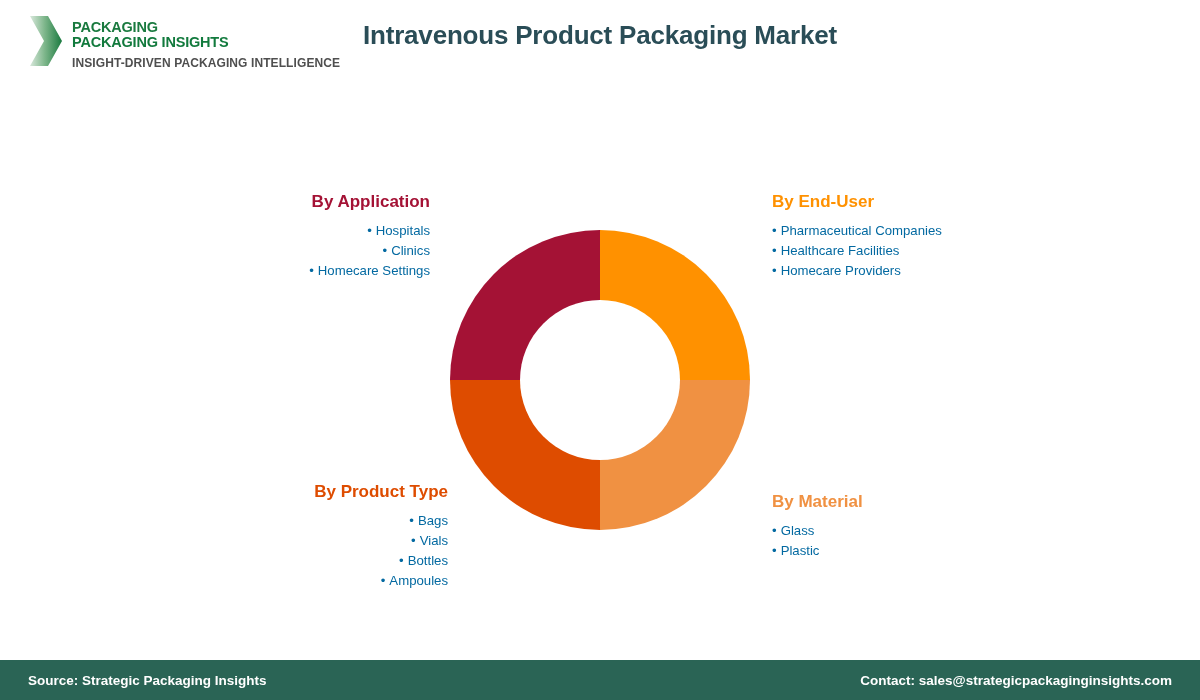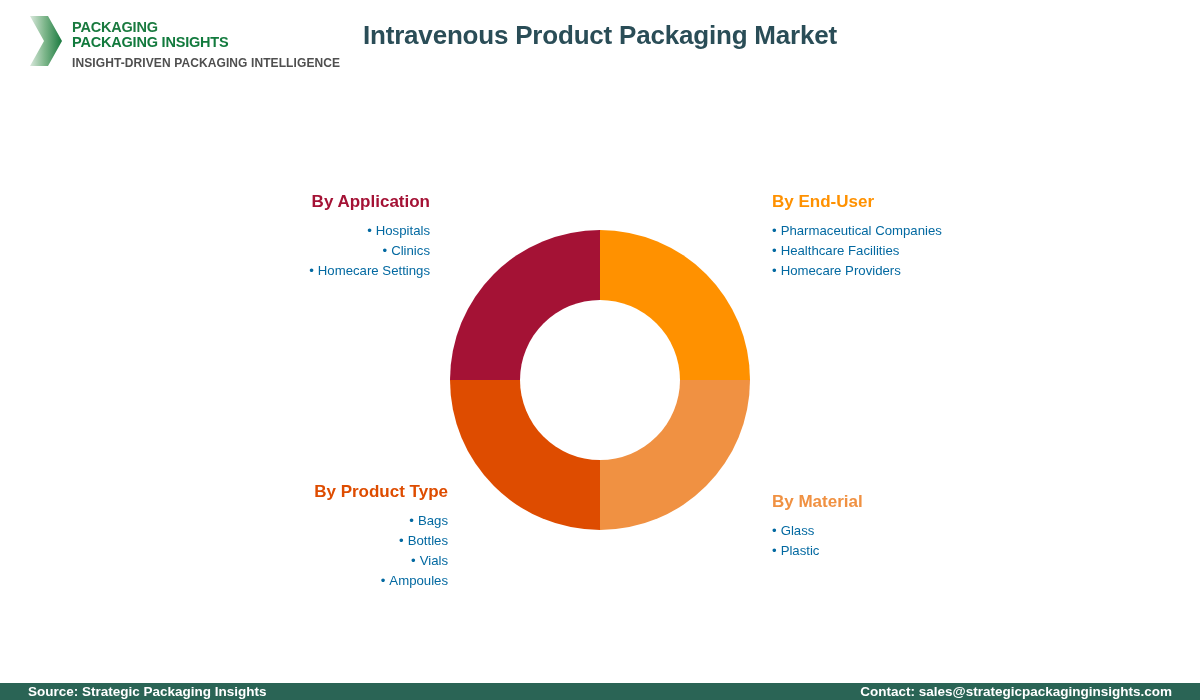--- a/index.html
+++ b/index.html
@@ -106,21 +106,21 @@
   #seg-enduser     { left: 772px;  top: 192px; width: 260px; }
   #seg-producttype { left: 218px;  top: 482px; width: 230px; }
   #seg-material    { left: 772px;  top: 492px; width: 260px; }
 
   
   .footer {
     position: absolute;
     left: 0;
     bottom: 0;
     width: 1200px;
-    height: 17px;
+    height: 40px;
     background: #2a6455;
     display: flex;
     align-items: center;
     justify-content: space-between;
     box-sizing: border-box;
     padding: 0 28px;
   }
   .footer-text {
     color: #ffffff;
     font-size: 13.5px;
@@ -181,22 +181,22 @@
     <li><span class="bullet">•</span><span>Pharmaceutical Companies</span></li>
     <li><span class="bullet">•</span><span>Healthcare Facilities</span></li>
     <li><span class="bullet">•</span><span>Homecare Providers</span></li>
   </ul>
 </div>
 
 <div class="seg seg-left" id="seg-producttype">
   <div class="seg-title" style="color:#de4c00">By Product Type</div>
   <ul class="seg-list">
     <li><span class="bullet">•</span><span>Bags</span></li>
+    <li><span class="bullet">•</span><span>Vials</span></li>
     <li><span class="bullet">•</span><span>Bottles</span></li>
-    <li><span class="bullet">•</span><span>Vials</span></li>
     <li><span class="bullet">•</span><span>Ampoules</span></li>
   </ul>
 </div>
 
 <div class="seg seg-right" id="seg-material">
   <div class="seg-title" style="color:#f09142">By Material</div>
   <ul class="seg-list">
     <li><span class="bullet">•</span><span>Glass</span></li>
     <li><span class="bullet">•</span><span>Plastic</span></li>
   </ul>

